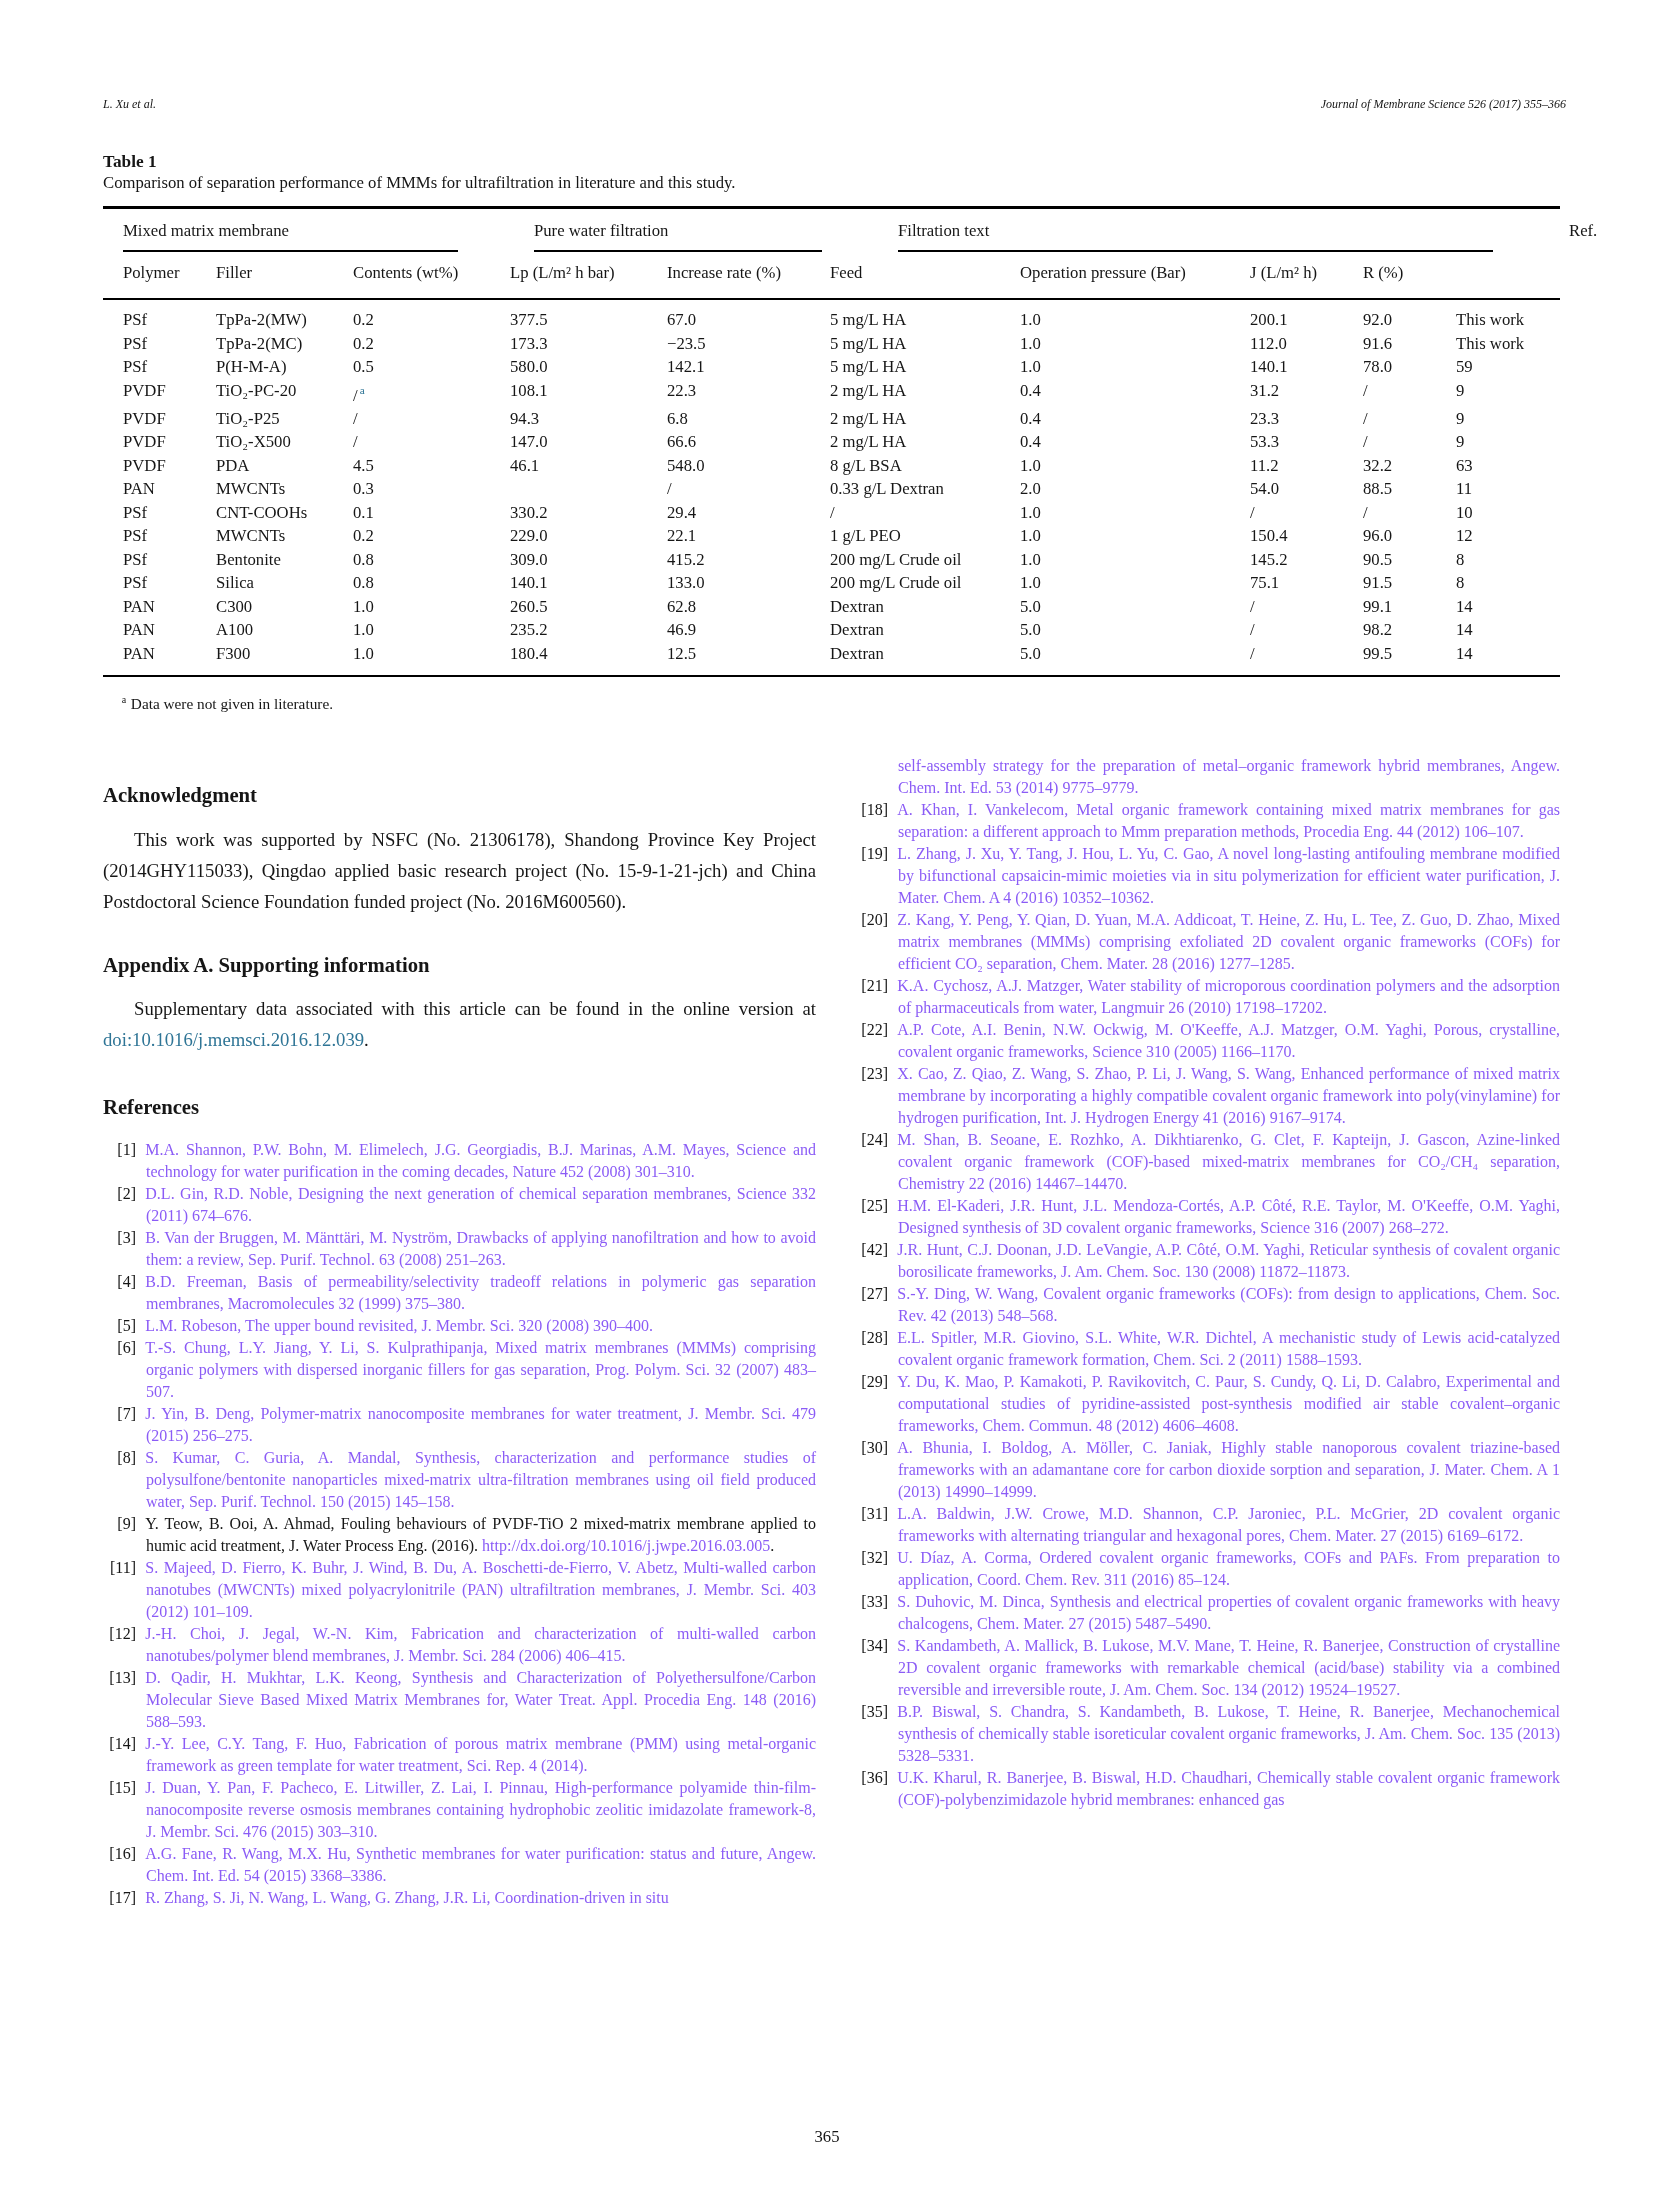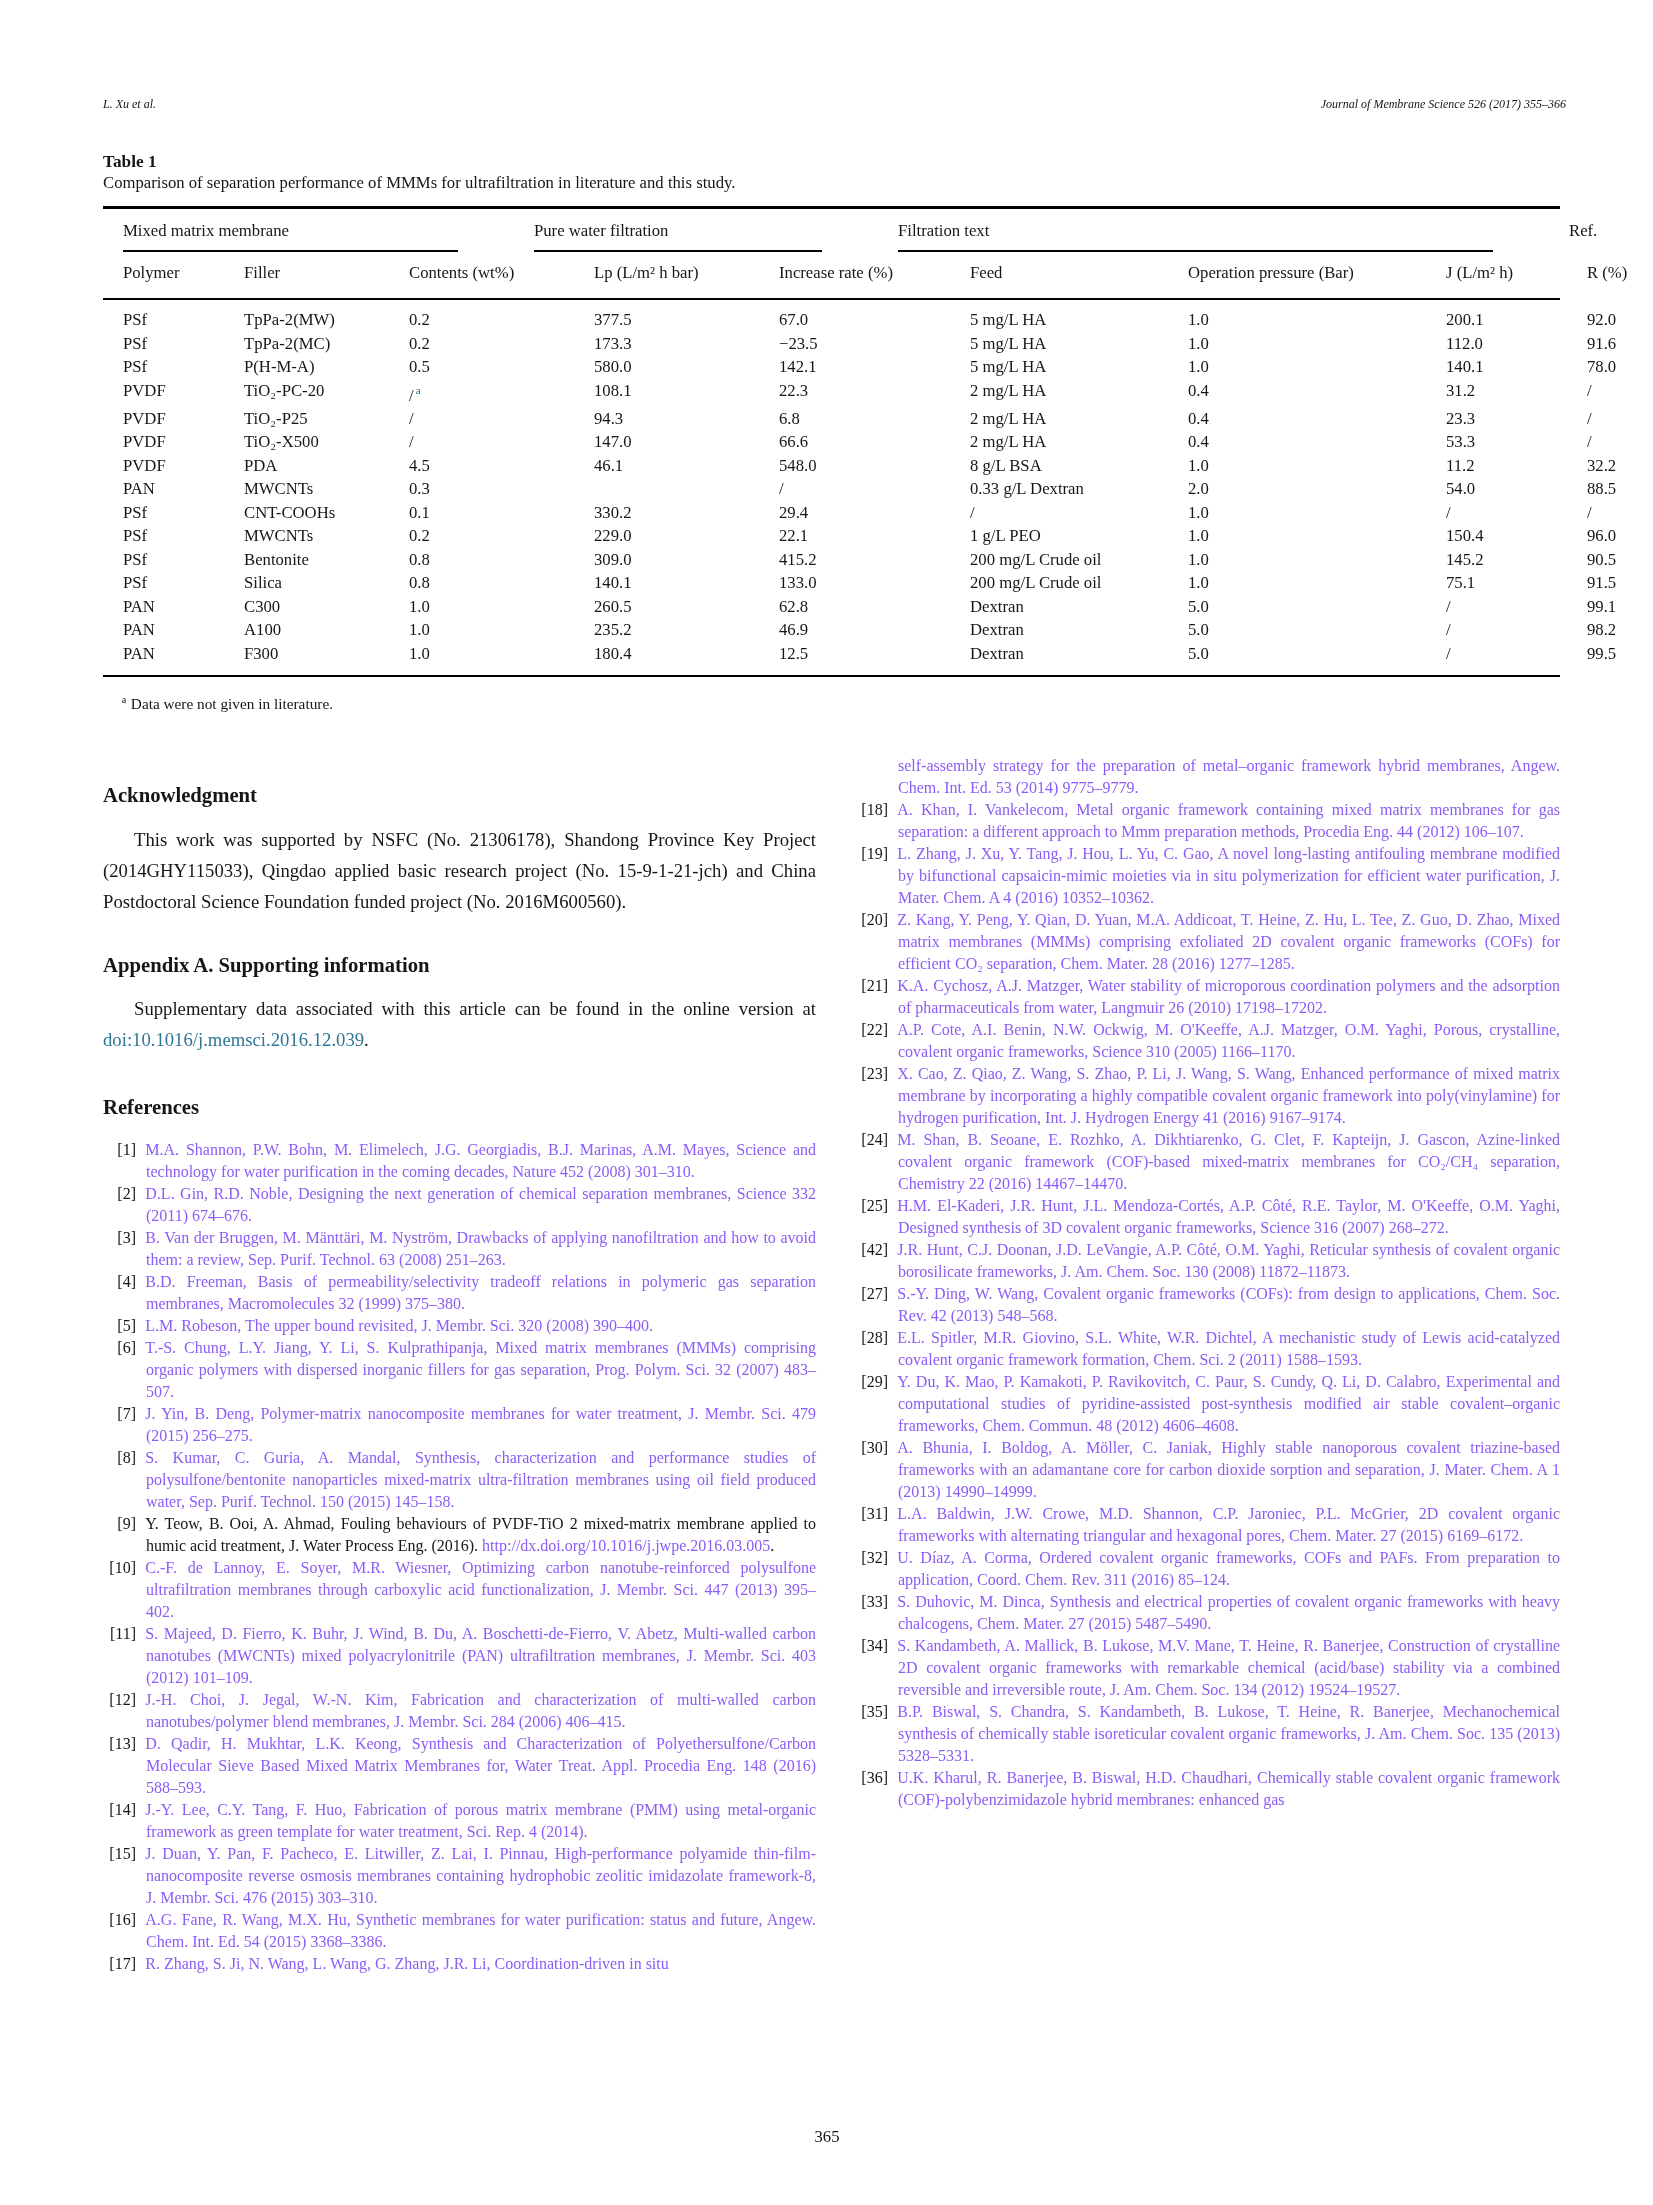--- a/index.html
+++ b/index.html
@@ -12,21 +12,21 @@
   .tablewrap{position:absolute;left:103px;top:152px;width:1457px;}
   .tlabel{font-weight:bold;font-size:17.3px;}
   .tcaption{font-size:16.7px;margin-top:1px;}
   .rule-top{height:2.7px;background:#000;margin-top:13.3px;}
   .rule-mid{height:2.7px;background:#000;}
   .rule-bottom{height:2px;background:#000;}
   .grow{display:grid;grid-template-columns:367px 320px 627px 1fr;padding-left:20px;font-size:16.7px;gap:44px;}
   .gcell{padding:12px 0 9.3px 0;}
   .gline{border-bottom:2px solid #000;margin-right:32px;}
   .chead,.trow{display:grid;grid-template-columns:93px 137px 157px 157px 163px 190px 230px 113px 93px 1fr;
-               padding-left:20px;font-size:16.7px;gap:28px;}
+               padding-left:20px;font-size:16.7px;}
   .chead{padding-top:10.7px;padding-bottom:1.3px;}
   .chead>div{padding:0 5.3px 13.3px 0;}
   .t-rows{padding:8px 0 9.3px 0;}
   .trow{line-height:23.5px;}
   .tcell{padding-right:5.3px;white-space:nowrap;}
   .tsup{color:#2f7596;font-size:11.3px;margin-left:2px;}
   .tfoot{margin-top:17.3px;padding-left:18.7px;font-size:15.3px;}
   .tfoot sup{font-size:10px;margin-right:4.7px;}
   
   .colL{position:absolute;left:103px;top:765px;width:713px;margin-top:19px;}
@@ -274,21 +274,20 @@
     <div class="refs" id="refs-left">
         <div class="ref"><span class="lab">[1]</span><span class="seg-link">M.A. Shannon, P.W. Bohn, M. Elimelech, J.G. Georgiadis, B.J. Marinas, A.M. Mayes, Science and technology for water purification in the coming decades, Nature 452 (2008) 301–310.</span></div>
         <div class="ref"><span class="lab">[2]</span><span class="seg-link">D.L. Gin, R.D. Noble, Designing the next generation of chemical separation membranes, Science 332 (2011) 674–676.</span></div>
         <div class="ref"><span class="lab">[3]</span><span class="seg-link">B. Van der Bruggen, M. Mänttäri, M. Nyström, Drawbacks of applying nanofiltration and how to avoid them: a review, Sep. Purif. Technol. 63 (2008) 251–263.</span></div>
         <div class="ref"><span class="lab">[4]</span><span class="seg-link">B.D. Freeman, Basis of permeability/selectivity tradeoff relations in polymeric gas separation membranes, Macromolecules 32 (1999) 375–380.</span></div>
         <div class="ref"><span class="lab">[5]</span><span class="seg-link">L.M. Robeson, The upper bound revisited, J. Membr. Sci. 320 (2008) 390–400.</span></div>
         <div class="ref"><span class="lab">[6]</span><span class="seg-link">T.-S. Chung, L.Y. Jiang, Y. Li, S. Kulprathipanja, Mixed matrix membranes (MMMs) comprising organic polymers with dispersed inorganic fillers for gas separation, Prog. Polym. Sci. 32 (2007) 483–507.</span></div>
         <div class="ref"><span class="lab">[7]</span><span class="seg-link">J. Yin, B. Deng, Polymer-matrix nanocomposite membranes for water treatment, J. Membr. Sci. 479 (2015) 256–275.</span></div>
         <div class="ref"><span class="lab">[8]</span><span class="seg-link">S. Kumar, C. Guria, A. Mandal, Synthesis, characterization and performance studies of polysulfone/bentonite nanoparticles mixed-matrix ultra-filtration membranes using oil field produced water, Sep. Purif. Technol. 150 (2015) 145–158.</span></div>
         <div class="ref"><span class="lab">[9]</span><span class="seg-plain">Y. Teow, B. Ooi, A. Ahmad, Fouling behaviours of PVDF-TiO 2 mixed-matrix membrane applied to humic acid treatment, J. Water Process Eng. (2016). </span><span class="seg-link">http://dx.doi.org/10.1016/j.jwpe.2016.03.005</span><span class="seg-plain">.</span></div>
-        <div class="ref"><span class="lab">[10]</span><span class="seg-link">C.-F. de Lannoy, E. Soyer, M.R. Wiesner, Optimizing carbon nanotube-reinforced polysulfone ultrafiltration membranes through carboxylic acid functionalization, J. Membr. Sci. 447 (2013) 395–402.</span></div>
         <div class="ref"><span class="lab">[11]</span><span class="seg-link">S. Majeed, D. Fierro, K. Buhr, J. Wind, B. Du, A. Boschetti-de-Fierro, V. Abetz, Multi-walled carbon nanotubes (MWCNTs) mixed polyacrylonitrile (PAN) ultrafiltration membranes, J. Membr. Sci. 403 (2012) 101–109.</span></div>
         <div class="ref"><span class="lab">[12]</span><span class="seg-link">J.-H. Choi, J. Jegal, W.-N. Kim, Fabrication and characterization of multi-walled carbon nanotubes/polymer blend membranes, J. Membr. Sci. 284 (2006) 406–415.</span></div>
         <div class="ref"><span class="lab">[13]</span><span class="seg-link">D. Qadir, H. Mukhtar, L.K. Keong, Synthesis and Characterization of Polyethersulfone/Carbon Molecular Sieve Based Mixed Matrix Membranes for, Water Treat. Appl. Procedia Eng. 148 (2016) 588–593.</span></div>
         <div class="ref"><span class="lab">[14]</span><span class="seg-link">J.-Y. Lee, C.Y. Tang, F. Huo, Fabrication of porous matrix membrane (PMM) using metal-organic framework as green template for water treatment, Sci. Rep. 4 (2014).</span></div>
         <div class="ref"><span class="lab">[15]</span><span class="seg-link">J. Duan, Y. Pan, F. Pacheco, E. Litwiller, Z. Lai, I. Pinnau, High-performance polyamide thin-film-nanocomposite reverse osmosis membranes containing hydrophobic zeolitic imidazolate framework-8, J. Membr. Sci. 476 (2015) 303–310.</span></div>
         <div class="ref"><span class="lab">[16]</span><span class="seg-link">A.G. Fane, R. Wang, M.X. Hu, Synthetic membranes for water purification: status and future, Angew. Chem. Int. Ed. 54 (2015) 3368–3386.</span></div>
         <div class="ref"><span class="lab">[17]</span><span class="seg-link">R. Zhang, S. Ji, N. Wang, L. Wang, G. Zhang, J.R. Li, Coordination-driven in situ</span></div>
       </div>
   </div>
 

